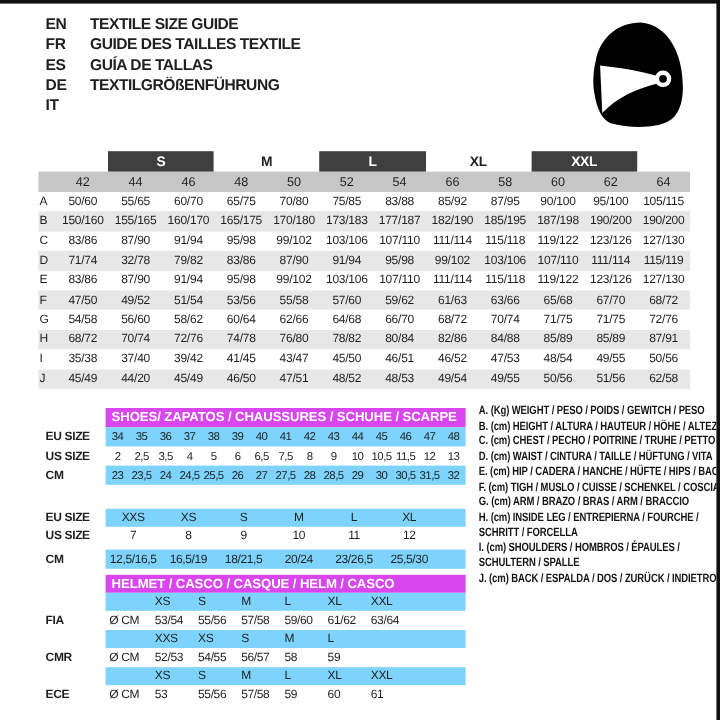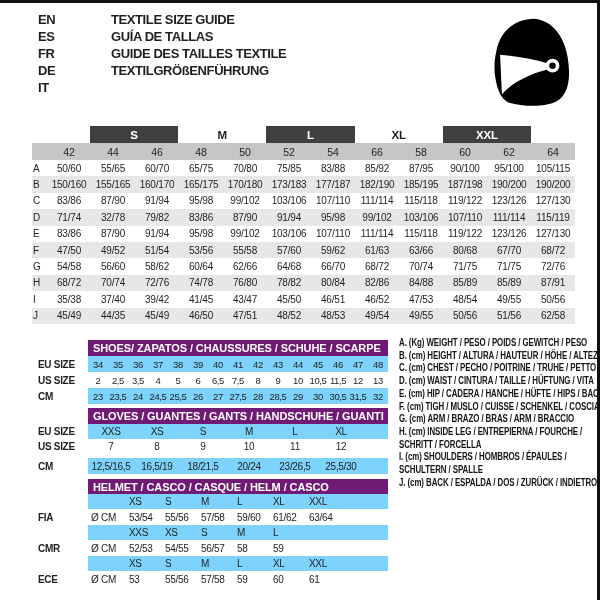--- a/index.html
+++ b/index.html
@@ -3,21 +3,21 @@
 <meta charset="utf-8">
 <style>
   html,body{margin:0;padding:0;background:#fff;}
   .page{
     position:relative;width:600px;height:600px;box-sizing:border-box;
     background:#fff;border-top:3px solid #101010;border-right:3px solid #101010;
     font-family:"Liberation Sans",sans-serif;color:#1f1f1f;overflow:hidden;
   }
   
   .langs{position:absolute;left:38px;top:8px;}
-  .lang-row{display:flex;height:17px;align-items:center;font-weight:700;font-size:13px;letter-spacing:-0.4px;gap:36px;}
+  .lang-row{display:flex;height:17px;align-items:center;font-weight:700;font-size:13px;letter-spacing:-0.4px;}
   .lang-code{width:37px;}
   .lang-title{white-space:nowrap;}
   
   .helmet-wrap{position:absolute;left:487px;top:13px;width:85px;height:92px;}
   
   .main-table{position:absolute;left:32px;top:123px;width:543px;}
   .mbands{display:flex;height:17px;}
   .mgroup{flex:2 1 0;display:flex;align-items:center;justify-content:center;
           font-weight:700;font-size:11.5px;letter-spacing:-0.2px;}
   .mgroup.banded{background:#3f3f3f;color:#fff;}
@@ -26,21 +26,21 @@
   .mcols{display:flex;height:17px;align-items:center;background:#c6c6c6;font-size:10.5px;}
   .mrow{display:flex;height:16.4px;align-items:center;font-size:10px;letter-spacing:-0.2px;}
   .mrow.alt{background:#e7e7e7;}
   .mlabel{flex:0 0 14px;padding-left:1px;}
   .mcell{flex:1 1 0;text-align:center;white-space:nowrap;}
   
   .btable{position:absolute;left:30px;width:358px;}
   .trow{display:flex;height:16px;}
   .tlabel{flex:0 0 58px;display:flex;align-items:center;padding-left:8px;box-sizing:border-box;
           font-weight:700;font-size:10px;letter-spacing:-0.3px;}
-  .tband{flex:1 1 0;display:flex;align-items:center;background:#701a75;color:#fff;
+  .tband{flex:1 1 0;display:flex;align-items:center;background:#d946ef;color:#fff;
          font-weight:700;font-size:11px;letter-spacing:-0.1px;padding-left:5px;white-space:nowrap;}
   .tcells{flex:1 1 0;display:flex;align-items:center;}
   .tcells.gray{background:#7dd3fc;}
   .scell{flex:1 1 0;text-align:center;font-size:9.5px;letter-spacing:-0.4px;white-space:nowrap;}
   .gcell{flex:0 0 46px;text-align:center;font-size:10px;letter-spacing:-0.3px;white-space:nowrap;}
   .hunit{flex:0 0 38px;padding-left:3px;font-size:10px;letter-spacing:-0.3px;}
   .hcell{flex:0 0 36px;font-size:10px;letter-spacing:-0.3px;text-align:left;white-space:nowrap;}
   #shoes-table{top:337px;}
   #gloves-table{top:405px;}
   #helmet-table{top:476px;}
@@ -58,26 +58,26 @@
 <body>
 
 <div class="page">
 
   <div class="langs" id="langs">
       <div class="lang-row">
         <div class="lang-code">EN</div>
         <div class="lang-title">TEXTILE SIZE GUIDE</div>
       </div>
       <div class="lang-row">
+        <div class="lang-code">FR</div>
+        <div class="lang-title">GUIDE DES TAILLES TEXTILE</div>
+      </div>
+      <div class="lang-row">
         <div class="lang-code">ES</div>
         <div class="lang-title">GUÍA DE TALLAS</div>
-      </div>
-      <div class="lang-row">
-        <div class="lang-code">FR</div>
-        <div class="lang-title">GUIDE DES TAILLES TEXTILE</div>
       </div>
       <div class="lang-row">
         <div class="lang-code">DE</div>
         <div class="lang-title">TEXTILGRÖßENFÜHRUNG</div>
       </div>
       <div class="lang-row">
         <div class="lang-code">IT</div>
       </div>
     </div>
 
@@ -195,21 +195,21 @@
           <div class="mlabel">F</div>
           <div class="mcell">47/50</div>
           <div class="mcell">49/52</div>
           <div class="mcell">51/54</div>
           <div class="mcell">53/56</div>
           <div class="mcell">55/58</div>
           <div class="mcell">57/60</div>
           <div class="mcell">59/62</div>
           <div class="mcell">61/63</div>
           <div class="mcell">63/66</div>
-          <div class="mcell">80/68</div>
+          <div class="mcell">65/68</div>
           <div class="mcell">67/70</div>
           <div class="mcell">68/72</div>
         </div>
         <div class="mrow">
           <div class="mlabel">G</div>
           <div class="mcell">54/58</div>
           <div class="mcell">56/60</div>
           <div class="mcell">58/62</div>
           <div class="mcell">60/64</div>
           <div class="mcell">62/66</div>
@@ -247,21 +247,21 @@
           <div class="mcell">46/51</div>
           <div class="mcell">46/52</div>
           <div class="mcell">47/53</div>
           <div class="mcell">48/54</div>
           <div class="mcell">49/55</div>
           <div class="mcell">50/56</div>
         </div>
         <div class="mrow alt">
           <div class="mlabel">J</div>
           <div class="mcell">45/49</div>
-          <div class="mcell">44/35</div>
+          <div class="mcell">44/20</div>
           <div class="mcell">45/49</div>
           <div class="mcell">46/50</div>
           <div class="mcell">47/51</div>
           <div class="mcell">48/52</div>
           <div class="mcell">48/53</div>
           <div class="mcell">49/54</div>
           <div class="mcell">49/55</div>
           <div class="mcell">50/56</div>
           <div class="mcell">51/56</div>
           <div class="mcell">62/58</div>
@@ -334,21 +334,20 @@
             <div class="scell">31,5</div>
             <div class="scell">32</div>
           </div>
         </div>
       </div>
   </div>
 
   <div class="btable" id="gloves-table">
     <div class="trow band-row">
       <div class="tlabel"></div>
-      <div class="tband">GLOVES / GUANTES / GANTS / HANDSCHUHE / GUANTI</div>
     </div>
     <div id="gloves-rows">
         <div class="trow r-eu">
           <div class="tlabel">EU SIZE</div>
           <div class="tcells gray">
             <div class="gcell">XXS</div>
             <div class="gcell">XS</div>
             <div class="gcell">S</div>
             <div class="gcell">M</div>
             <div class="gcell">L</div>

